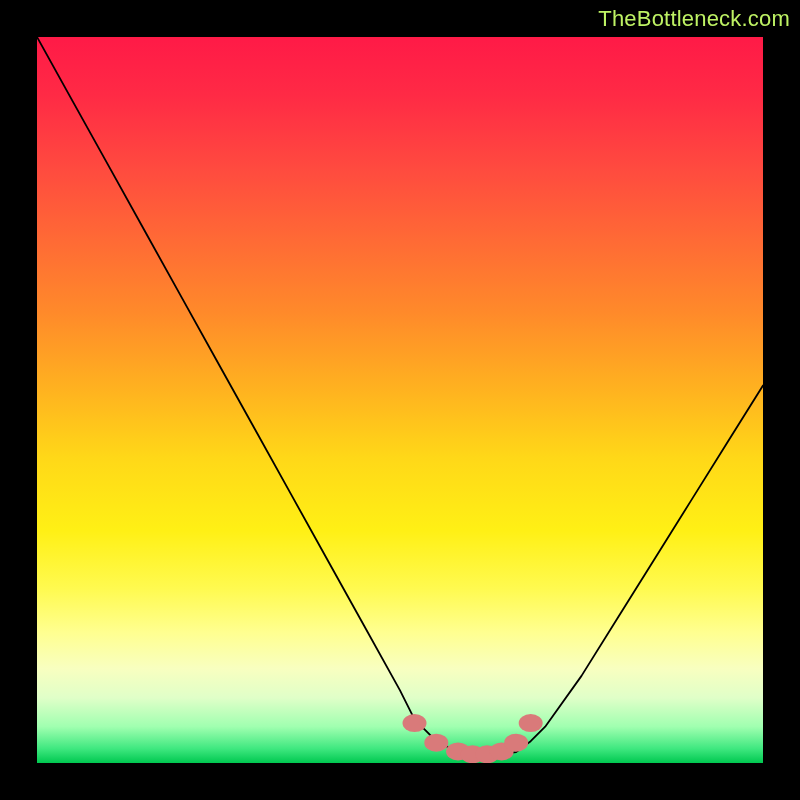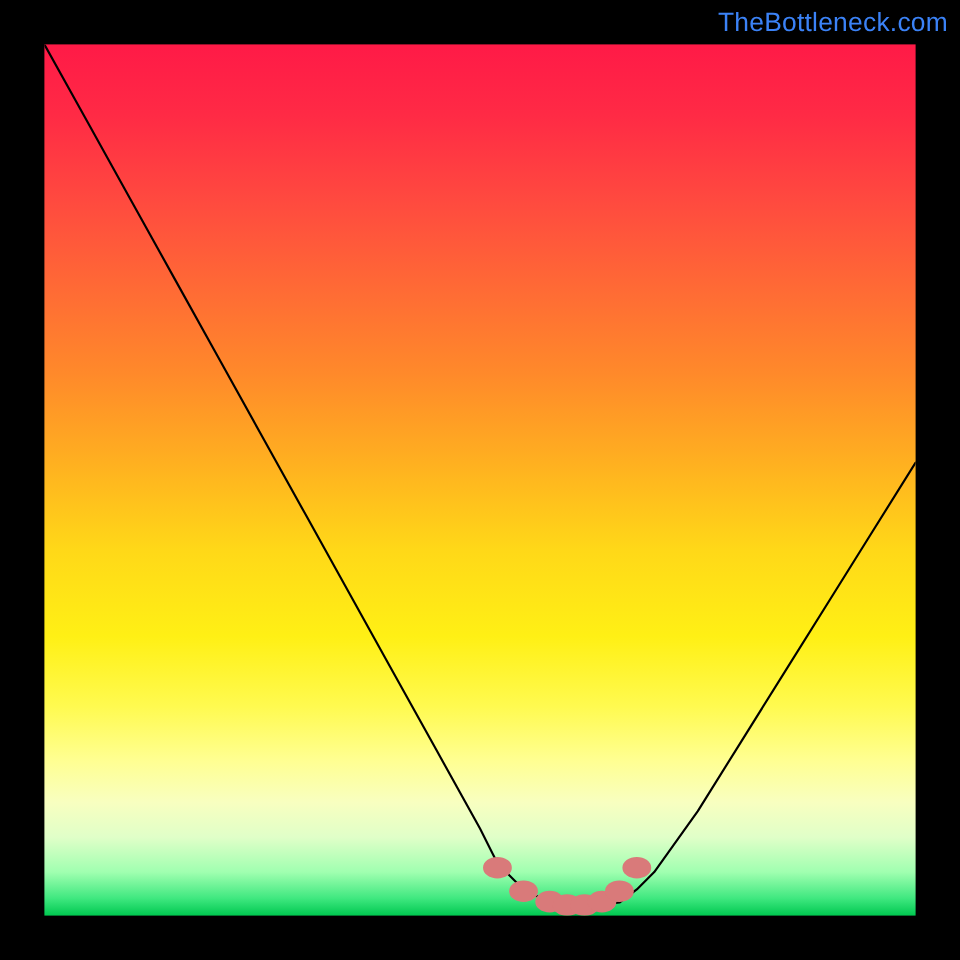--- a/index.html
+++ b/index.html
@@ -38,21 +38,21 @@
     position: absolute;
     left: 0; top: 0;
     width: 100%; height: 100%;
   }
   .watermark {
     position: absolute;
     top: 6px;
     right: 10px;
     font-family: Arial, Helvetica, sans-serif;
     font-size: 22px;
-    color: #3b82f6;
+    color: #bef264;
     font-weight: 500;
     letter-spacing: 0.2px;
   }
 </style>
 </head>
 <body>
 
 <div class="chart-container">
   <div class="watermark">TheBottleneck.com</div>
   <div class="plot-area">

